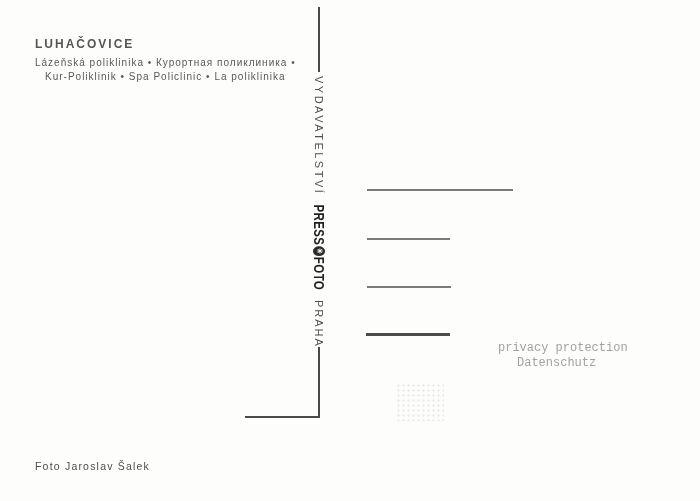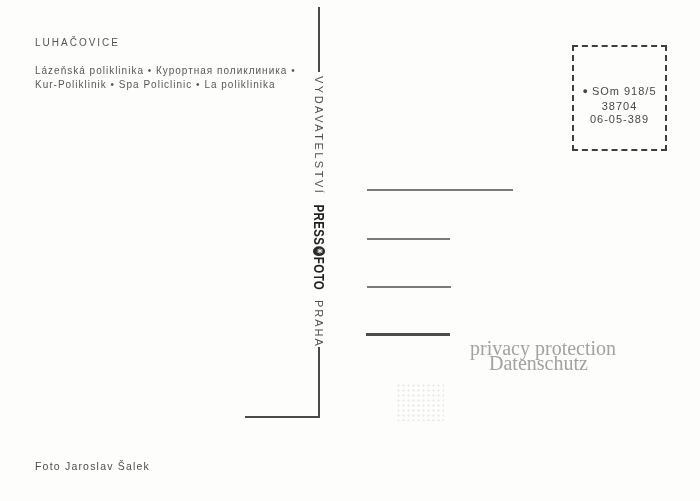--- a/index.html
+++ b/index.html
@@ -10,26 +10,26 @@
   }
   .card {
     position: relative;
     width: 700px; height: 501px;
     background: #fdfdfc;
   }
 
   
   .caption { position: absolute; left: 35px; top: 37px; color: #4c4c4c; }
   .caption .title {
-    font-size: 10px; font-weight: normal; letter-spacing: 2px;
-    color: #555555; margin-bottom: 16px; white-space: nowrap;
+    font-size: 12px; font-weight: bold; letter-spacing: 2px;
+    color: #555555; margin-bottom: 5px; white-space: nowrap;
   }
   .caption .subtitle {
     font-size: 10px; line-height: 14px; letter-spacing: 1px;
-    color: #585858; white-space: nowrap;
+    color: #585858; white-space: nowrap; text-align: center;
   }
 
   
   .seg { position: absolute; background: #4a4a4a; }
   .seg-top    { left: 318px; top: 7px;   width: 2px; height: 65px; }
   .seg-bottom { left: 318px; top: 347px; width: 2px; height: 70px; }
   .divider-foot { position: absolute; left: 245px; top: 416px; width: 75px; height: 2px; background: #4a4a4a; }
 
   
   .spine {
@@ -72,23 +72,23 @@
 
   
   .ghost {
     position: absolute; left: 396px; top: 383px; width: 48px; height: 38px;
     background-image: radial-gradient(circle, #ededed 1px, transparent 1.3px);
     background-size: 5px 5px;
   }
 
   
   .watermark {
-    position: absolute; left: 470px; top: 341px;
-    font-family: Liberation Serif, serif;
-    font-size: 20px; line-height: 15px; color: #a2a2a2;
+    position: absolute; left: 498px; top: 341px;
+    font-family: Liberation Mono, monospace;
+    font-size: 12px; line-height: 15px; color: #a2a2a2;
     white-space: nowrap;
   }
   .watermark .wm2 { margin-left: 19px; }
 
   
   .credit {
     position: absolute; left: 35px; top: 460px;
     font-size: 10.5px; letter-spacing: 1.2px; color: #4e4e4e;
     white-space: nowrap;
   }
@@ -112,25 +112,20 @@
         <span>PRESS</span>
         <span class="emblem">✳</span>
         <span>FOTO</span>
       </span>
     <span class="city">PRAHA</span>
   </div>
 
   <div class="seg seg-bottom"></div>
   <div class="divider-foot"></div>
 
-  <div class="stamp-box">
-    <div><span class="bullet">●</span><span>SOm 918/5</span></div>
-    <div>38704</div>
-    <div>06-05-389</div>
-  </div>
 
   <div class="addr addr-1"></div>
   <div class="addr addr-2"></div>
   <div class="addr addr-3"></div>
   <div class="addr addr-4"></div>
 
   <div class="ghost"></div>
 
   <div class="watermark">
     <div>privacy protection</div>

